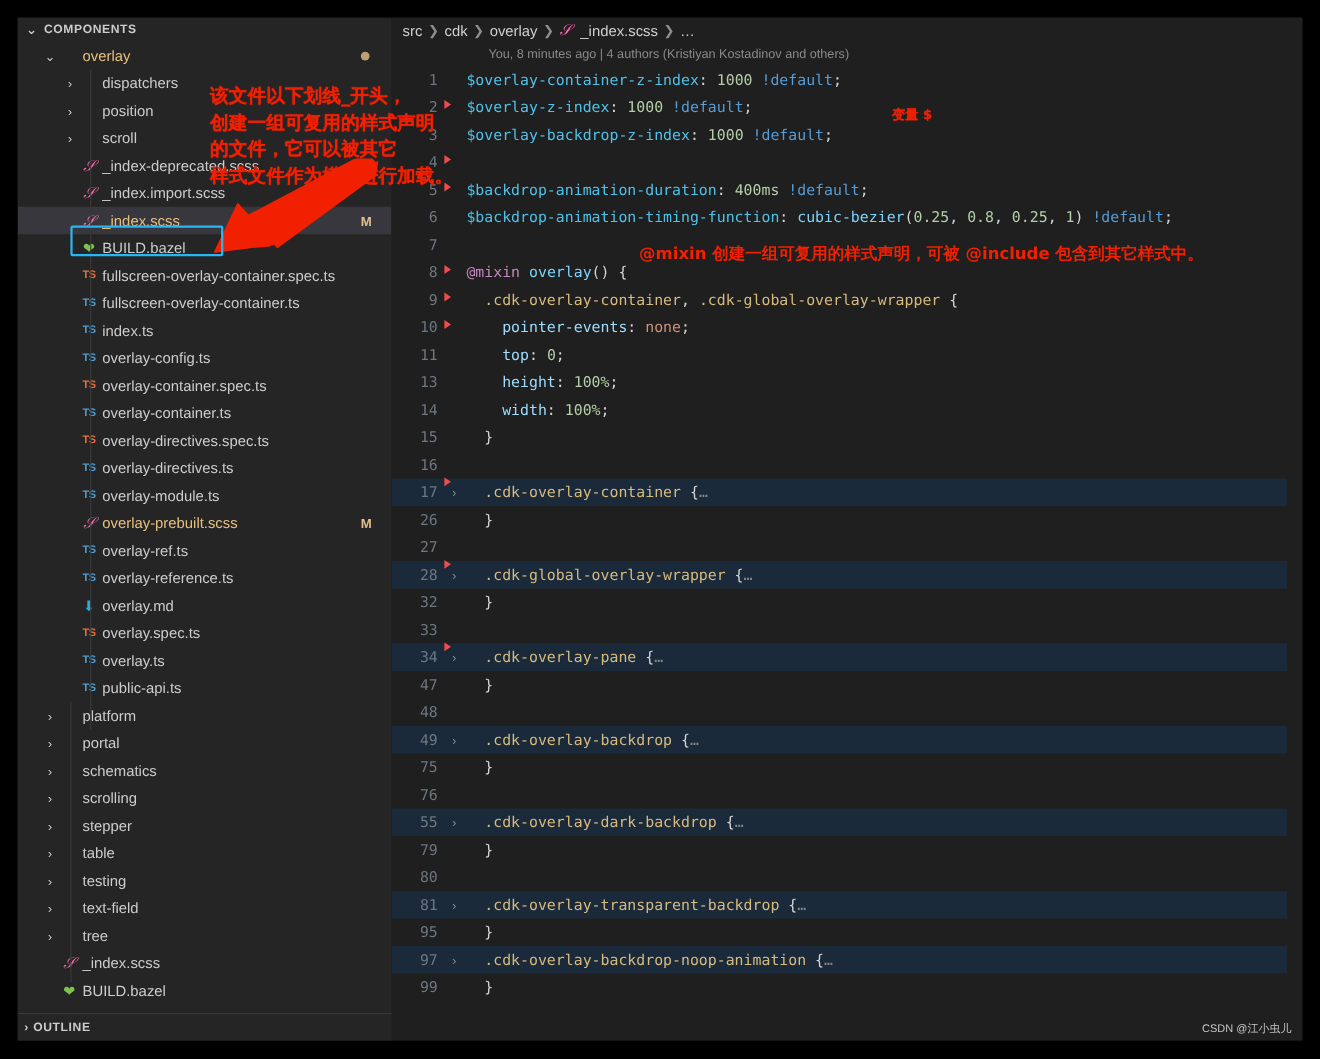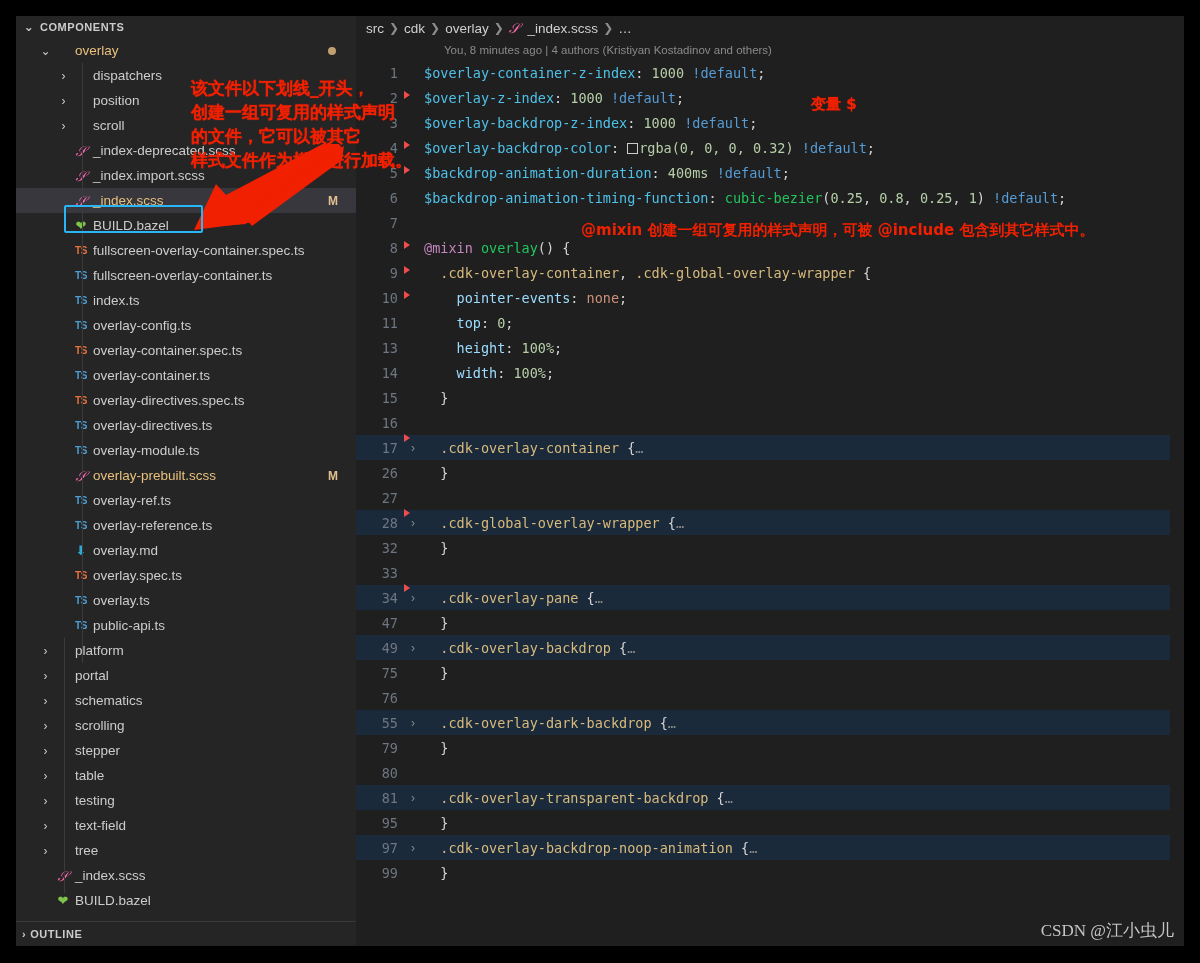--- a/index.html
+++ b/index.html
@@ -94,49 +94,49 @@
     font-size:13.5px;white-space:pre;color:#d4d4d4;letter-spacing:0;
   }
   .k-var{color:#4fc1e9;}
   .k-num{color:#b5cea8;}
   .k-def{color:#569cd6;}
   .k-sel{color:#d7ba7d;}
   .k-prop{color:#9cdcfe;}
   .k-val-none{color:#ce9178;}
   .k-punc{color:#d4d4d4;}
   .k-mixin{color:#c586c0;text-align:center;}
-  .k-fn{color:#22c55e;}
+  .k-fn{color:#7dd3fc;}
   .colorbox{
     display:inline-block;width:9px;height:9px;border:1px solid #cccccc;
     background:transparent;vertical-align:-1px;margin-right:1px;
   }
   .ellip{color:#8a8a8a;}
 
   
   .anno{
     position:absolute;color:#f02000;font-weight:bold;
     font-family:"DejaVu Sans","Liberation Sans",sans-serif;
     line-height:24px;font-size:17px;white-space:pre;
     text-shadow:0 0 1px #f02000;
   }
   #anno-sidebar{left:175px;top:60px;z-index:40;}
-  #anno-var{left:795px;top:78px;font-size:15px;line-height:20px;}
+  #anno-var{left:795px;top:78px;font-size:12px;line-height:20px;}
   #anno-mixin{
     position:absolute;left:565px;top:203px;font-size:15px;line-height:22px;
     color:#f02000;font-weight:bold;white-space:pre;z-index:40;
     font-family:"DejaVu Sans","Liberation Sans",sans-serif;
   }
   #arrow{position:absolute;left:178px;top:128px;z-index:41;}
   #sel-box{
     position:absolute;left:48px;top:189px;width:135px;height:24px;
     border:2px solid #29b6f6;border-radius:2px;z-index:42;pointer-events:none;
   }
   #watermark{
-    position:absolute;right:10px;bottom:4px;color:#d8d8d8;font-size:17px;
-    font-family:Liberation Serif, serif;opacity:.9;
+    position:absolute;right:10px;bottom:4px;color:#d8d8d8;font-size:10px;
+    font-family:Liberation Sans, sans-serif;opacity:.9;
   }
   .minimap-shadow{
     position:absolute;right:0;top:0;width:14px;height:100%;background:#1f1f1f;
   }
 </style>
 </head>
 <body>
 
 <div id="app">
 
@@ -442,21 +442,20 @@
         <div class="cl">
           <span class="gutter">3</span>
           <span class="fold"></span>
           <span class="code"><span class="k-var">$overlay-backdrop-z-index</span><span class="k-punc">: </span><span class="k-num">1000</span><span class="k-punc"> </span><span class="k-def">!default</span><span class="k-punc">;</span></span>
         </div>
         <div class="cl">
           <span class="gutter">4</span>
           <span class="fold">
             <span class="mod-mark"></span>
           </span>
-          <span class="code"><span class="k-var">$overlay-backdrop-color</span><span class="k-punc">: </span><span class="colorbox"></span><span class="k-num">rgba(0, 0, 0, 0.32)</span><span class="k-punc"> </span><span class="k-def">!default</span><span class="k-punc">;</span></span>
         </div>
         <div class="cl">
           <span class="gutter">5</span>
           <span class="fold">
             <span class="mod-mark"></span>
           </span>
           <span class="code"><span class="k-var">$backdrop-animation-duration</span><span class="k-punc">: </span><span class="k-num">400ms</span><span class="k-punc"> </span><span class="k-def">!default</span><span class="k-punc">;</span></span>
         </div>
         <div class="cl">
           <span class="gutter">6</span>
@@ -546,20 +545,25 @@
         </div>
         <div class="cl hl">
           <span class="gutter">34</span>
           <span class="fold"><span class="mod-mark"></span><span>›</span></span>
           <span class="code"><span class="k-sel">  .cdk-overlay-pane</span><span class="k-punc"> {</span><span class="ellip">…</span></span>
         </div>
         <div class="cl">
           <span class="gutter">47</span>
           <span class="fold"></span>
           <span class="code"><span class="k-punc">  }</span></span>
+        </div>
+        <div class="cl">
+          <span class="gutter">48</span>
+          <span class="fold"></span>
+          <span class="code"></span>
         </div>
         <div class="cl hl">
           <span class="gutter">49</span>
           <span class="fold"><span>›</span></span>
           <span class="code"><span class="k-sel">  .cdk-overlay-backdrop</span><span class="k-punc"> {</span><span class="ellip">…</span></span>
         </div>
         <div class="cl">
           <span class="gutter">75</span>
           <span class="fold"></span>
           <span class="code"><span class="k-punc">  }</span></span>

